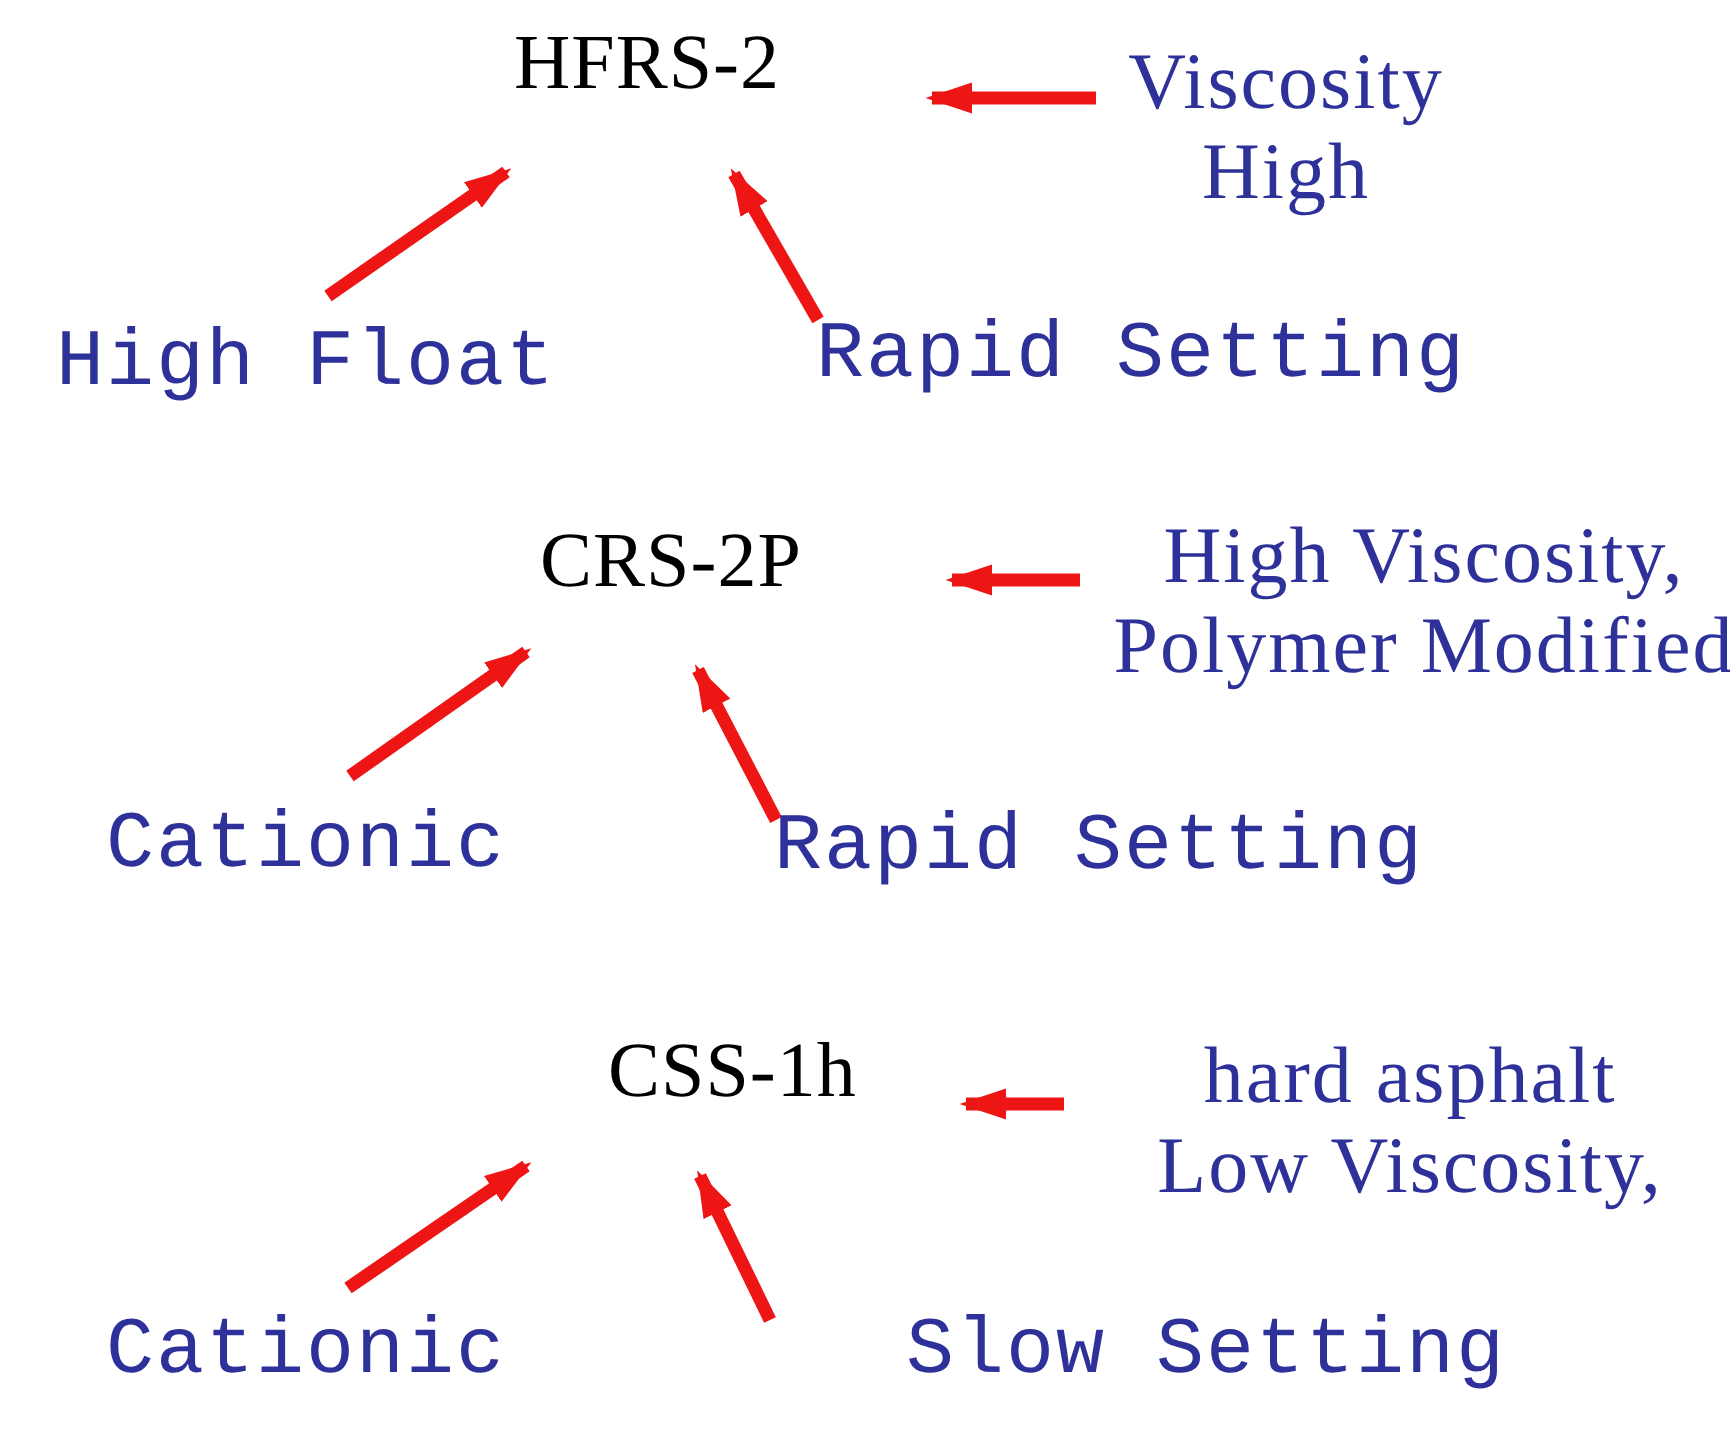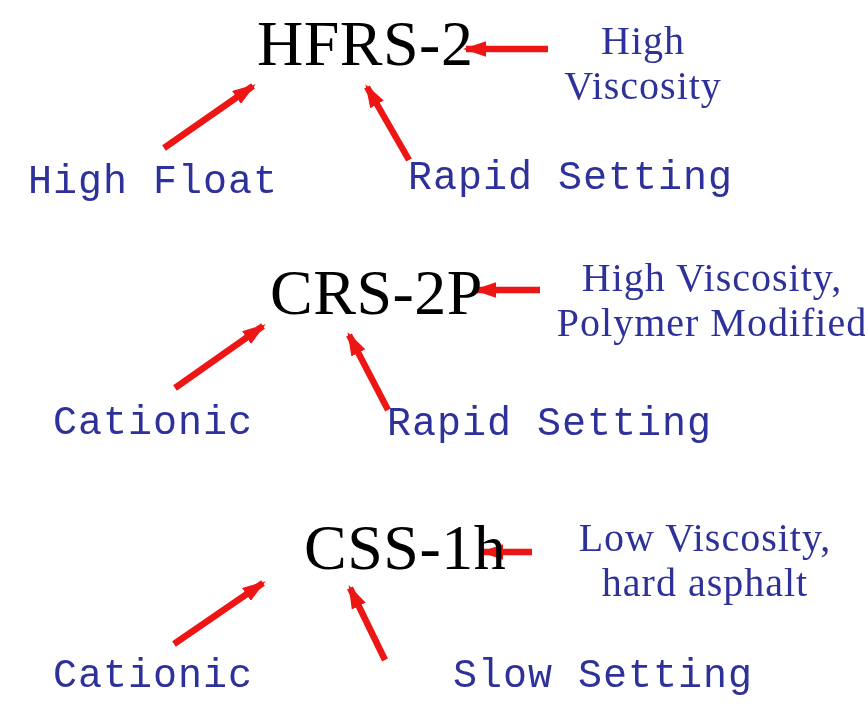--- a/index.html
+++ b/index.html
@@ -6,21 +6,21 @@
   .canvas {
     position: relative;
     width: 865px;
     height: 724px;
     background: var(--bg, #ffffff);
     overflow: hidden;
     font-family: "Liberation Serif", "DejaVu Serif", serif;
   }
   .acronym {
     position: absolute;
-    font-size: 64px;
+    font-size: 39px;
     line-height: 1;
     color: var(--acronym-black, #000000);
     white-space: nowrap;
     letter-spacing: 0.5px;
   }
   .lbl {
     position: absolute;
     font-size: 40px;
     line-height: 1;
     color: var(--label-blue, #2e3199);
@@ -67,43 +67,43 @@
 
       <line x1="532" y1="552" x2="483" y2="552" marker-end="url(#ah)"></line>
       <line x1="174" y1="644" x2="263" y2="583" marker-end="url(#ah)"></line>
       <line x1="385" y1="660" x2="350" y2="588" marker-end="url(#ah)"></line>
     </g>
   </svg>
 
   <div class="acronym" style="left:257px; top:12px;">HFRS-2</div>
 
   <div class="lbl2" style="left:523px; top:18px; width:240px;">
+    <span>Viscosity</span>
     <span>High</span>
-    <span>Viscosity</span>
   </div>
 
   <div class="lbl" style="left:28px; top:163px;">High Float</div>
 
   <div class="lbl" style="left:408px; top:159px;">Rapid Setting</div>
 
   <div class="acronym" style="left:270px; top:261px;">CRS-2P</div>
 
   <div class="lbl2" style="left:532px; top:255px; width:360px;">
     <span>High Viscosity,</span>
     <span>Polymer Modified</span>
   </div>
 
   <div class="lbl" style="left:53px; top:404px;">Cationic</div>
 
   <div class="lbl" style="left:387px; top:405px;">Rapid Setting</div>
 
   <div class="acronym" style="left:277px; top:516px;margin-left:27px;">CSS-1h</div>
 
   <div class="lbl2" style="left:545px; top:515px; width:320px;">
+    <span>hard asphalt</span>
     <span>Low Viscosity,</span>
-    <span>hard asphalt</span>
   </div>
 
   <div class="lbl" style="left:53px; top:657px;">Cationic</div>
 
   <div class="lbl" style="left:420px; top:657px;margin-left:33px;">Slow Setting</div>
 
 </div>
 
 </body></html>

